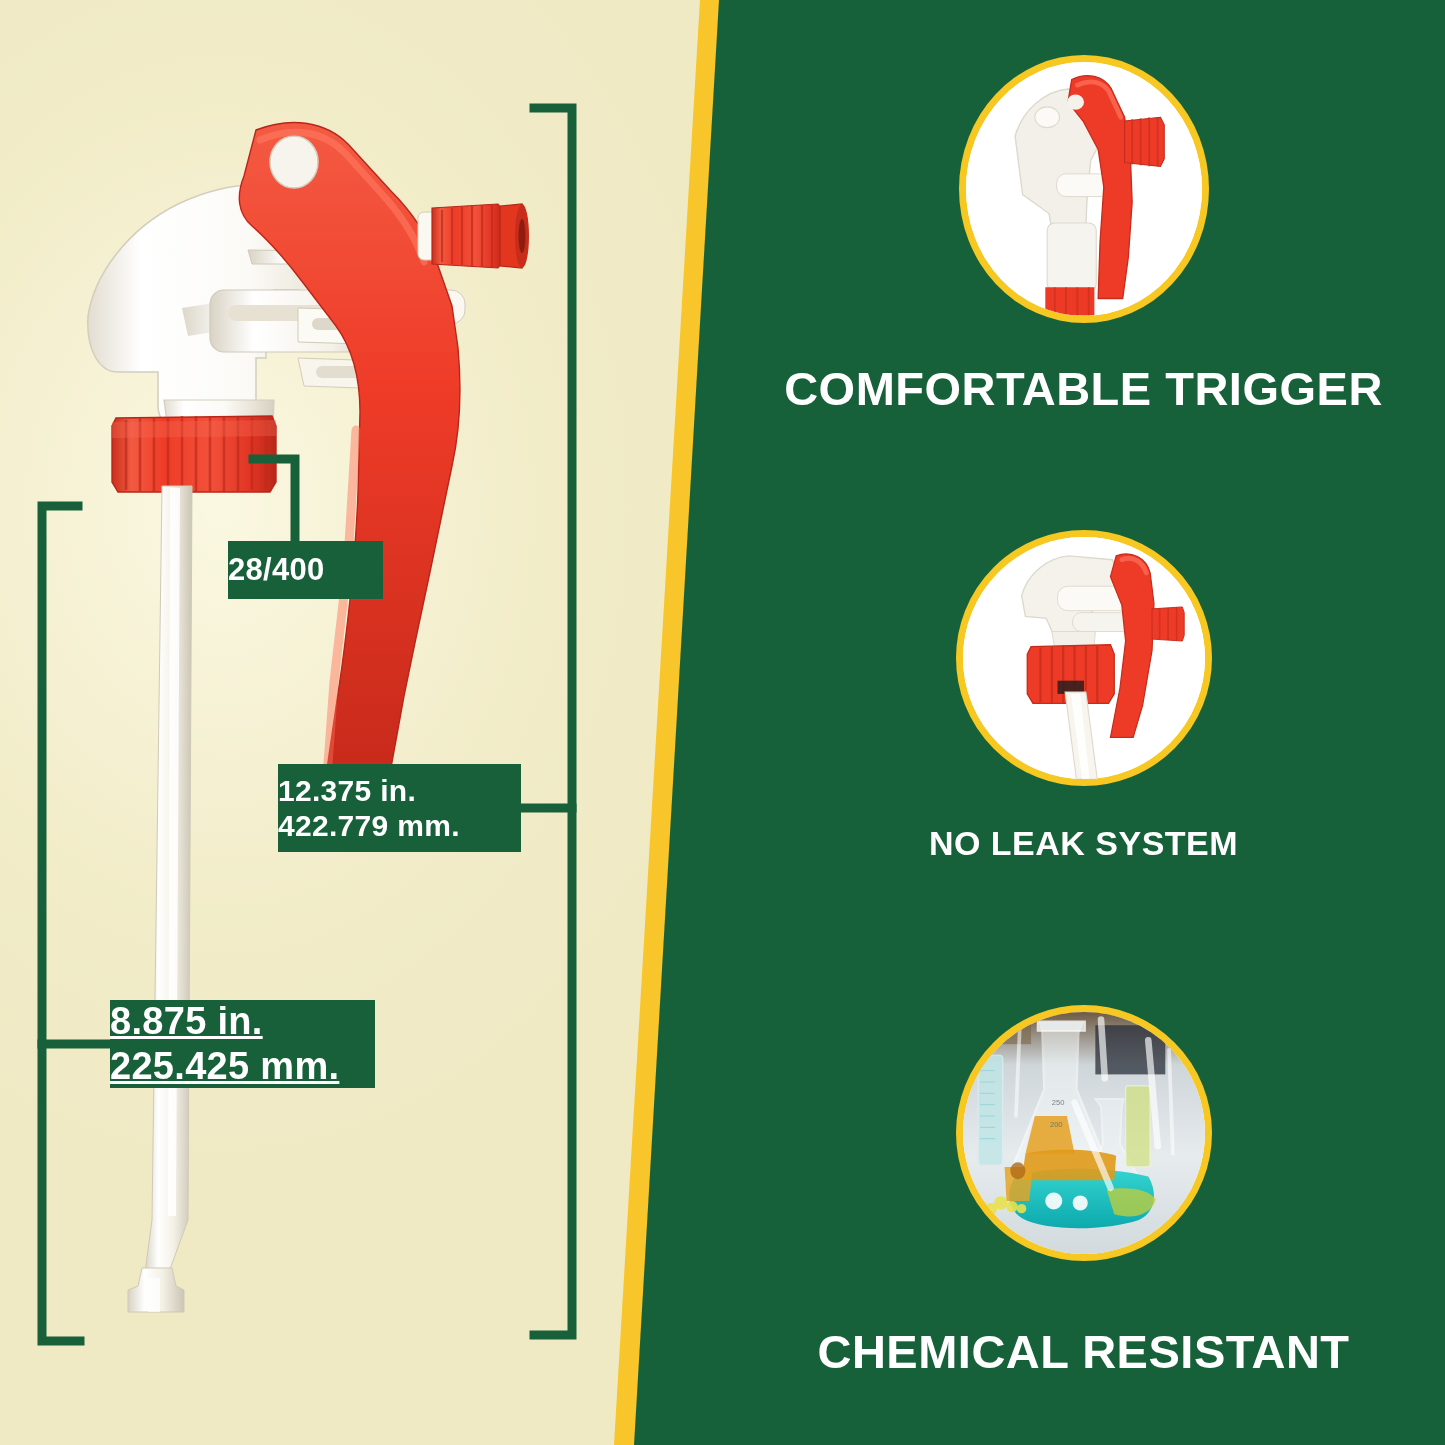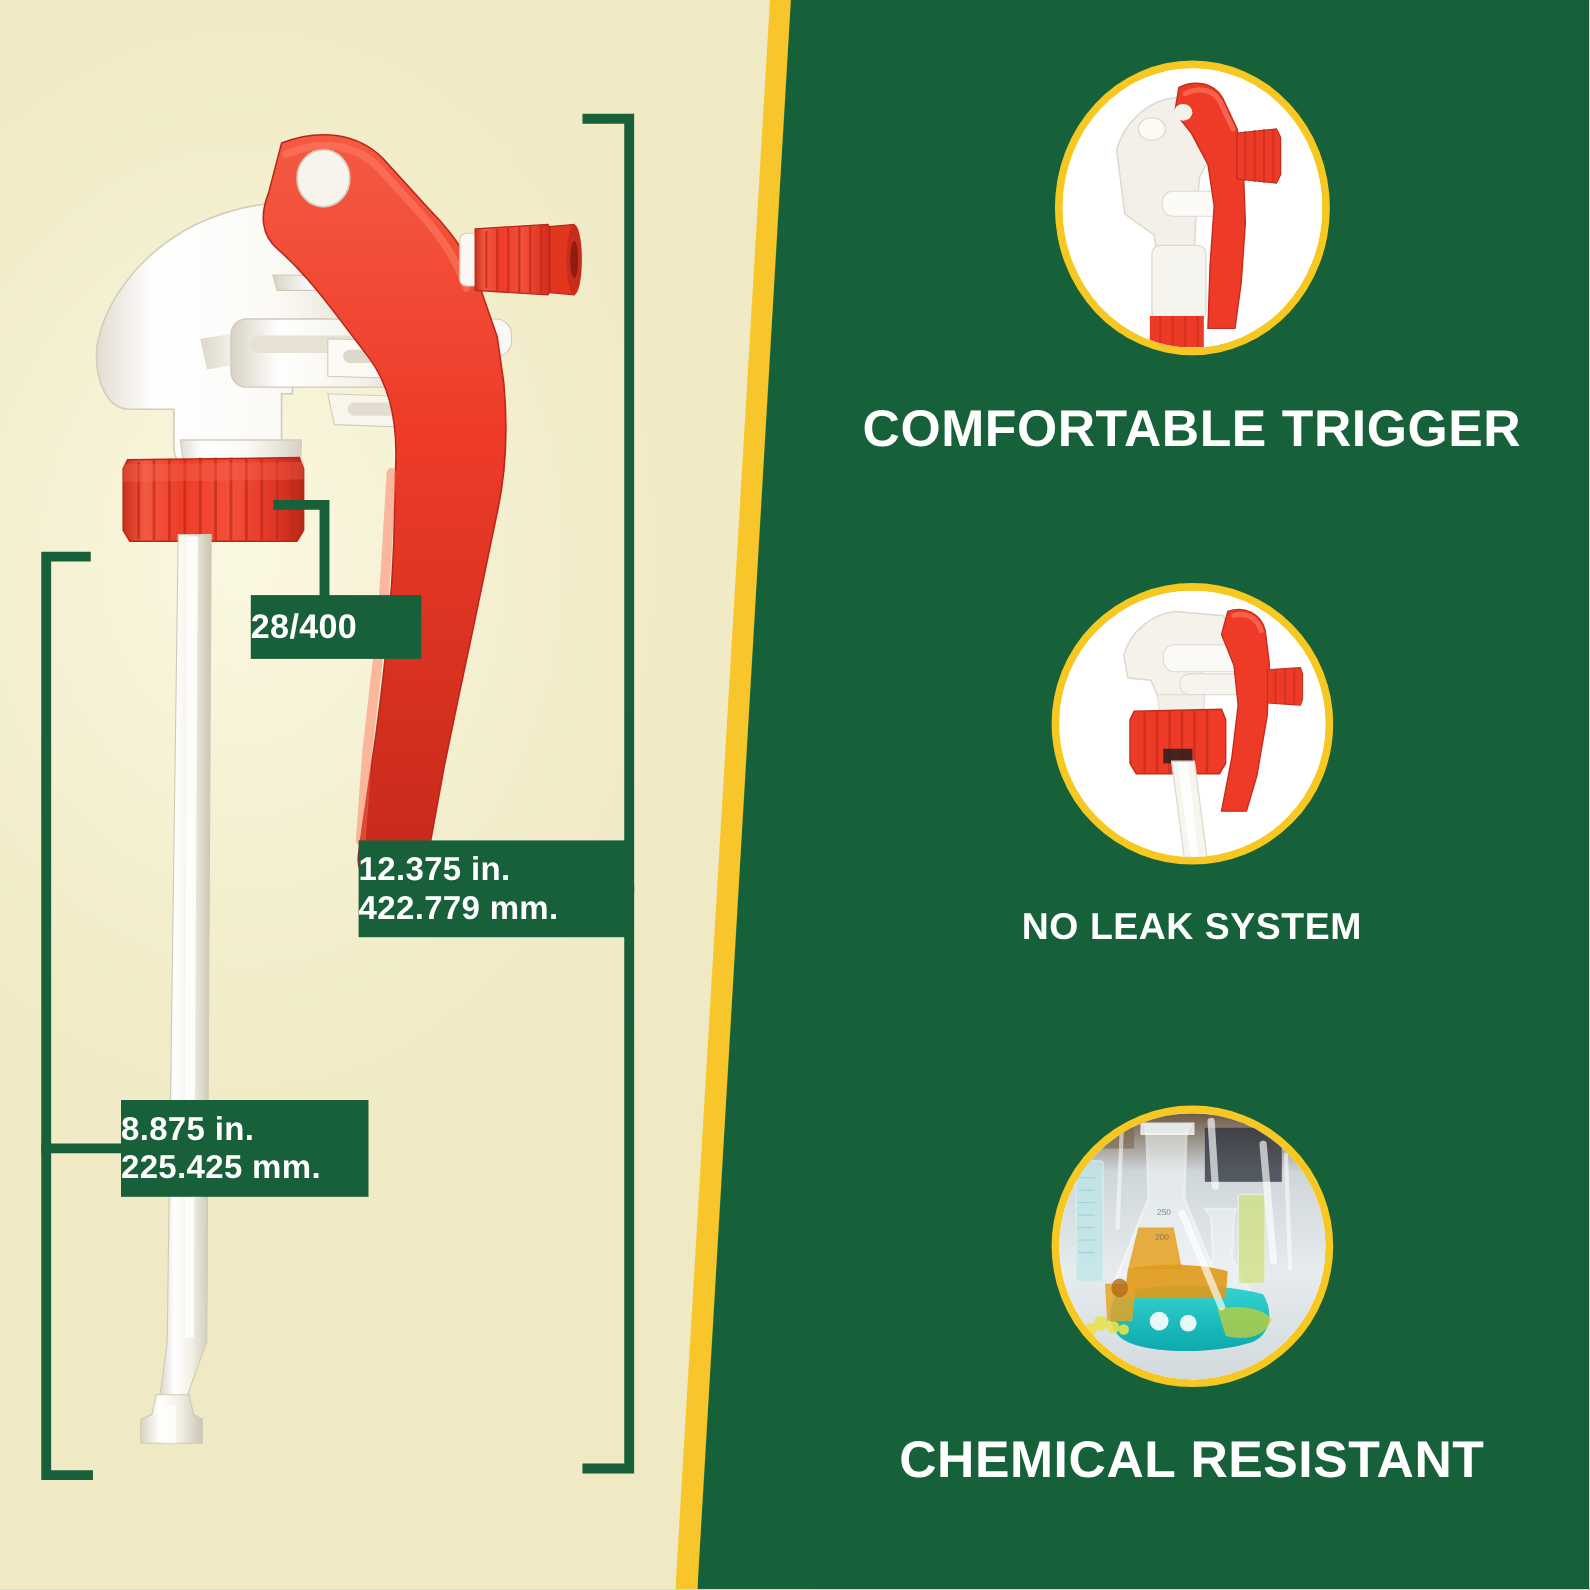--- a/index.html
+++ b/index.html
@@ -70,26 +70,26 @@
   }
   .chip-28 {
     left: 228px; top: 541px;
     width: 155px; height: 58px;
     font-size: 31px;
   }
   .chip-12 {
     left: 278px; top: 764px;
     width: 243px; height: 88px;
     font-size: 30px;
-    margin-left: 48px;
   }
   .chip-8 {
     left: 110px; top: 1000px;
-    width: 225px; height: 88px;
-    font-size: 30px;
+    width: 265px; height: 88px;
+    font-size: 38px;
+    text-decoration: underline;
   }
 
   
   .lines {
     position: absolute;
     left: 0; top: 0;
     width: 740px; height: 1445px;
     pointer-events: none;
   }
 
@@ -97,21 +97,21 @@
   .feature {
     position: absolute;
     width: 723px;
     left: 722px;
     display: flex;
     flex-direction: column;
     align-items: center;
   }
   .feature-1 { top: 55px; }
   .feature-2 { top: 530px; }
-  .feature-3 { top: 1005px; }
+  .feature-3 { top: 1005px; gap: 25px; }
 
   .circle-wrap {
     position: relative;
     width: 256px;
     height: 256px;
     border-radius: 50%;
     border: 7px solid #f6c821;
     background: #ffffff;
     overflow: hidden;
     box-sizing: border-box;

